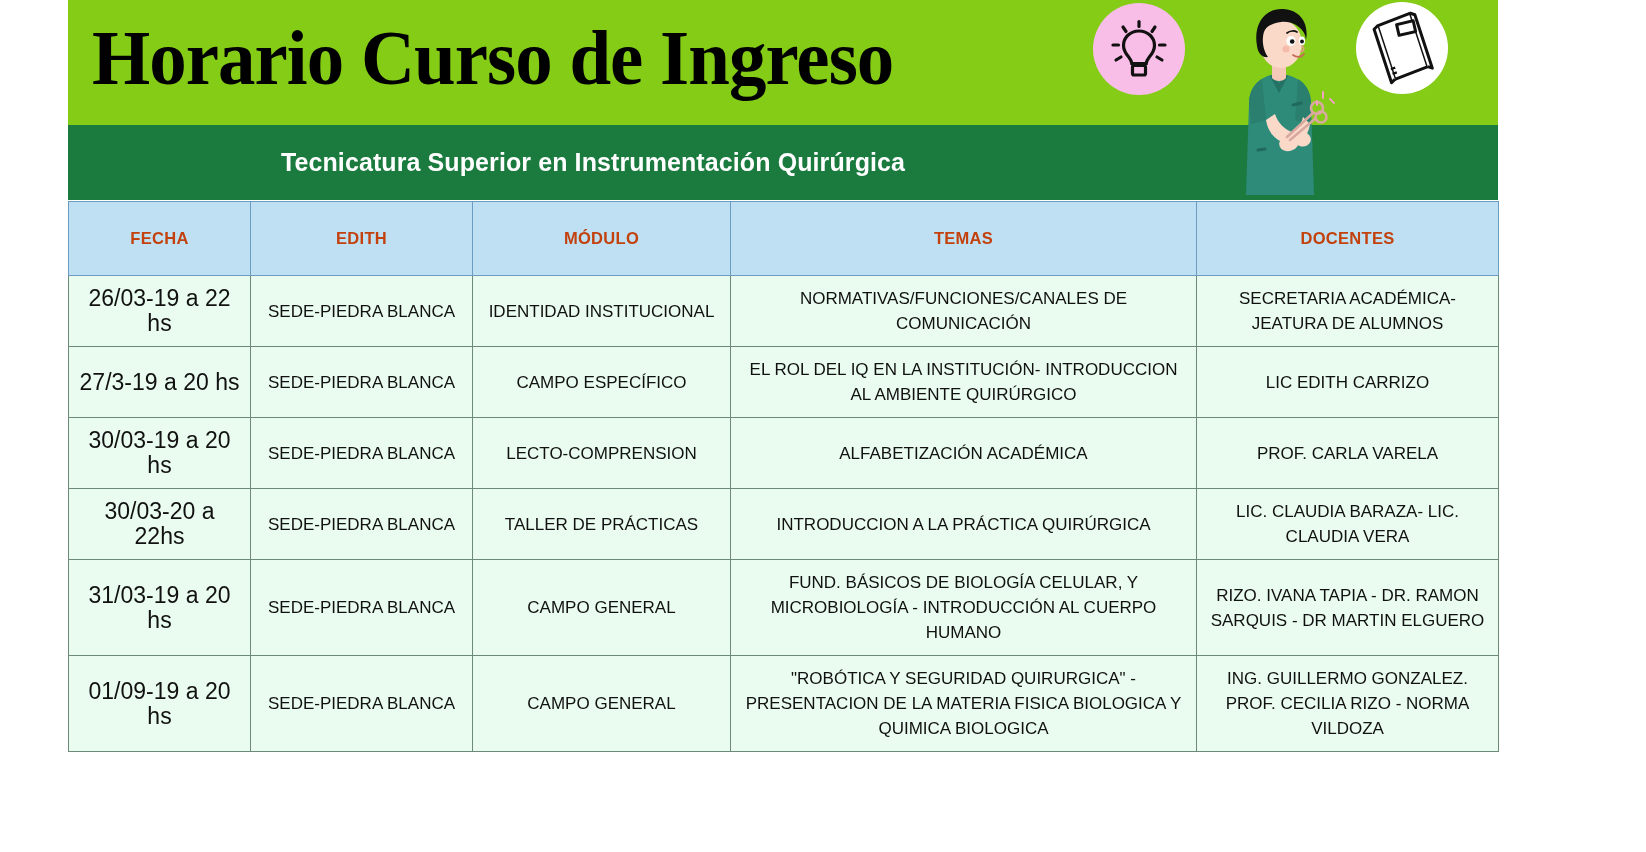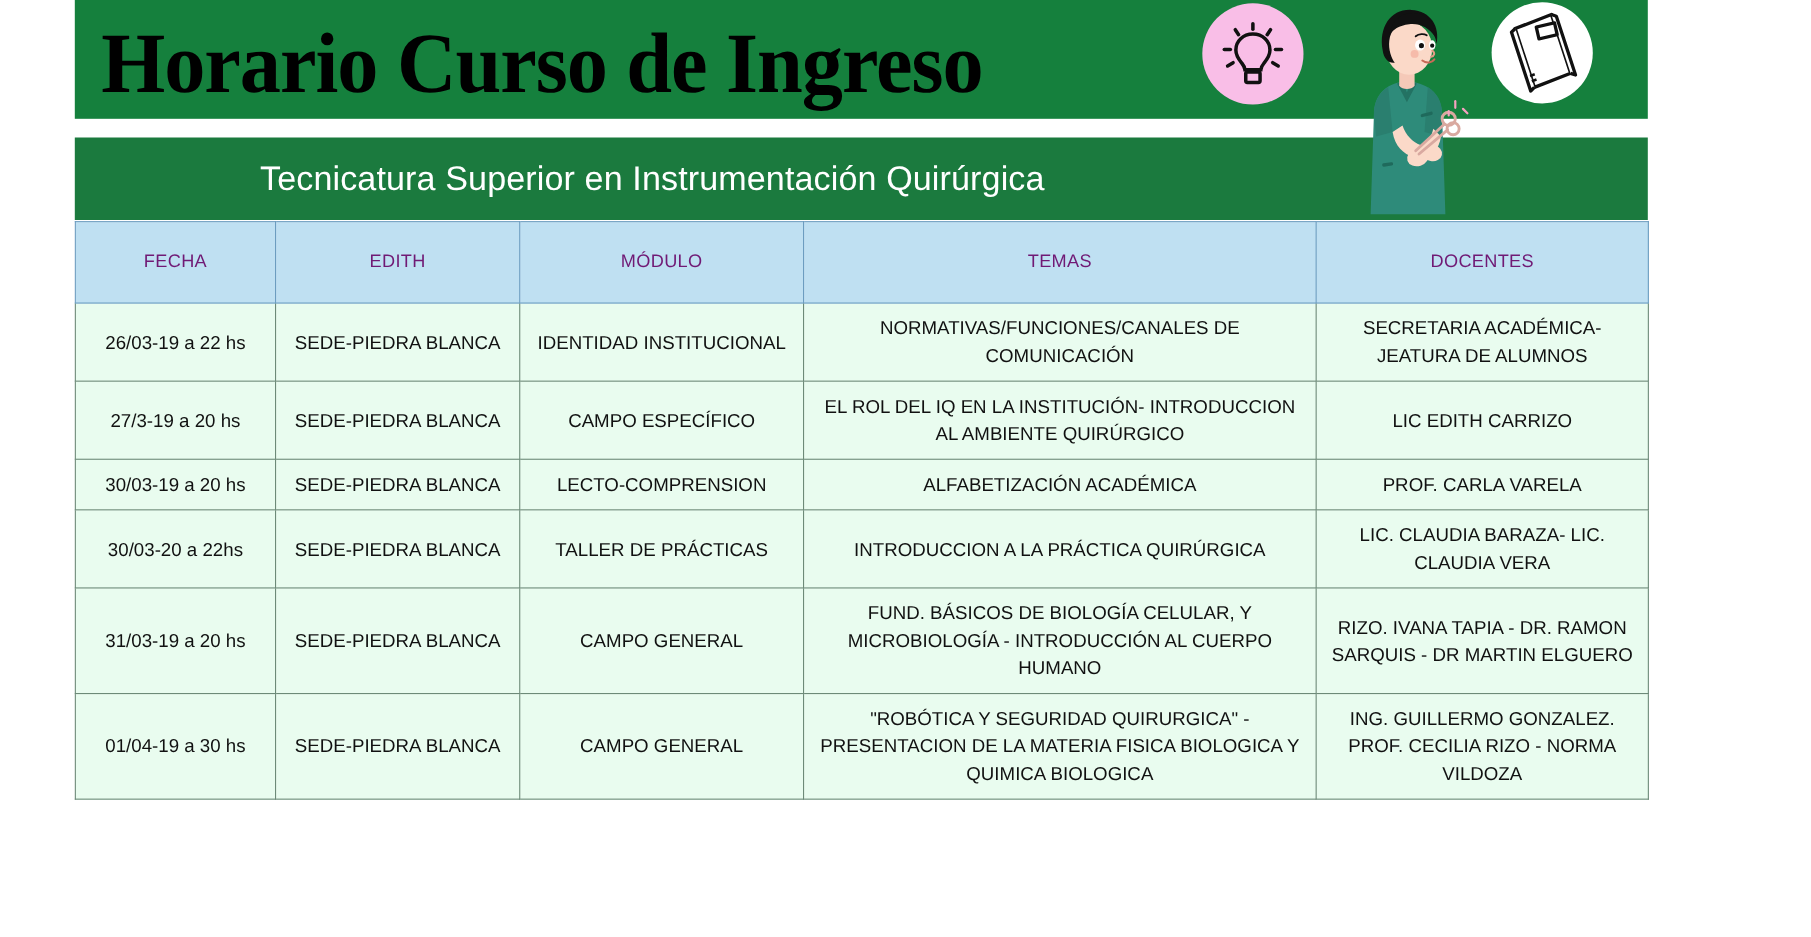--- a/index.html
+++ b/index.html
@@ -20,22 +20,22 @@
     height: 852px;
     background: #ffffff;
   }
 
   
   .header-band {
     position: absolute;
     left: 68px;
     top: 0;
     width: 1430px;
-    height: 108px;
-    background: #15803d;
+    height: 125px;
+    background: #84cc16;
     overflow: visible;
     text-decoration: underline;
   }
 
   .header-title {
     position: absolute;
     left: 24px;
     top: 2px;
     font-family: "Liberation Serif", "DejaVu Serif", serif;
     font-weight: bold;
@@ -95,41 +95,41 @@
   .subtitle-text {
     position: absolute;
     left: 0;
     top: 0;
     width: 1050px;
     height: 75px;
     display: flex;
     align-items: center;
     justify-content: center;
     font-family: "Liberation Sans", sans-serif;
-    font-weight: normal;
-    font-size: 31px;
+    font-weight: bold;
+    font-size: 25px;
     color: #FFFFFF;
     letter-spacing: 0.1px;
   }
 
   
   .schedule-table {
     position: absolute;
     left: 68px;
     top: 201px;
     width: 1430px;
     border-collapse: collapse;
     table-layout: fixed;
   }
 
   .schedule-table th {
     background: #BFE0F2;
-    color: #701a75;
+    color: #c2410c;
     font-family: "Liberation Sans", sans-serif;
-    font-weight: normal;
+    font-weight: bold;
     font-size: 16.5px;
     letter-spacing: 0.3px;
     height: 71px;
     border: 1px solid #6C9DC0;
     text-align: center;
     vertical-align: middle;
   }
 
   .schedule-table td {
     background: #E9FCEF;
@@ -143,21 +143,21 @@
     vertical-align: middle;
     padding: 10px 8px;
   }
 
   .col-fecha    { width: 182px; }
   .col-lugar    { width: 222px; }
   .col-modulo   { width: 258px; }
   .col-temas    { width: 466px; }
   .col-docentes { width: 302px; }
 
-  .schedule-table td.cell-fecha  { font-size: 17px; }
+  .schedule-table td.cell-fecha  { font-size: 23px; }
   .schedule-table td.cell-temas  { padding-left: 14px; padding-right: 14px; margin-top: 28px; }
 </style>
 </head>
 <body>
 
 <div id="page">
 
   <div class="header-band">
 
     <div class="header-title">Horario Curso de Ingreso</div>
@@ -300,21 +300,21 @@
         <td>LIC. CLAUDIA BARAZA- LIC. CLAUDIA VERA</td>
       </tr>
       <tr>
         <td class="cell-fecha">31/03-19 a 20 hs</td>
         <td>SEDE-PIEDRA BLANCA</td>
         <td>CAMPO GENERAL</td>
         <td class="cell-temas">FUND. BÁSICOS DE BIOLOGÍA CELULAR, Y MICROBIOLOGÍA - INTRODUCCIÓN AL CUERPO HUMANO</td>
         <td>RIZO. IVANA TAPIA - DR. RAMON SARQUIS - DR MARTIN ELGUERO</td>
       </tr>
       <tr>
-        <td class="cell-fecha">01/04-19 a 30 hs</td>
+        <td class="cell-fecha">01/09-19 a 20 hs</td>
         <td>SEDE-PIEDRA BLANCA</td>
         <td>CAMPO GENERAL</td>
         <td class="cell-temas">"ROBÓTICA Y SEGURIDAD QUIRURGICA" - PRESENTACION DE LA MATERIA FISICA BIOLOGICA Y QUIMICA BIOLOGICA</td>
         <td>ING. GUILLERMO GONZALEZ. PROF. CECILIA RIZO - NORMA VILDOZA</td>
       </tr>
     </tbody>
   </table>
 
 </div>
 

